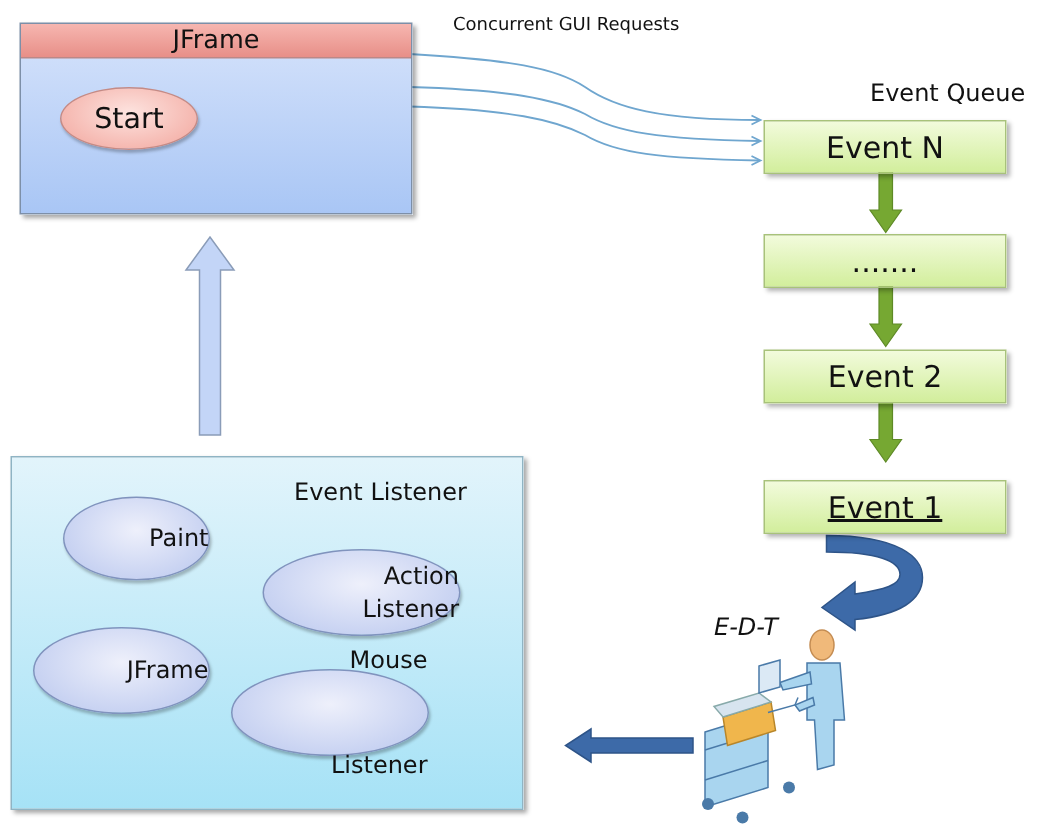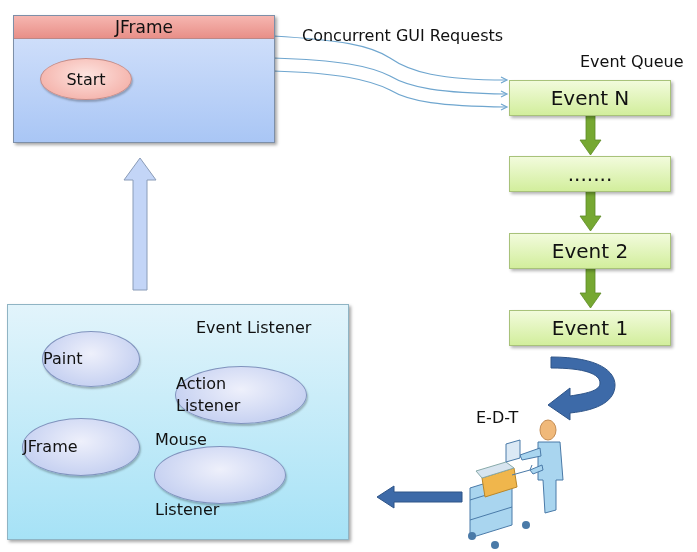--- a/index.html
+++ b/index.html
@@ -13,38 +13,38 @@
               border: 1px solid #7d8fa8; box-shadow: 2px 2px 3px rgba(0,0,0,0.35);
               background: linear-gradient(#d6e3fb, #a9c6f5); }
     #jframe-title { left: 0; top: 0; right: 0; height: 22px;
               background: linear-gradient(#f6b6b0, #e88f88);
               border-bottom: 1px solid #b88; text-align: center;
               font-size: 17px; line-height: 22px; }
     .pill-red { border-radius: 50%; border: 1px solid #c48b86;
               background: radial-gradient(ellipse at 50% 40%, #fde3df, #f2a59c);
               box-shadow: 1px 2px 2px rgba(0,0,0,0.25);
               display:flex; align-items:center; justify-content:center;
-              font-size: 16px; }
+              font-size: 19px; }
 
     
     .event-box { left: 509px; width: 160px; height: 34px;
               border: 1px solid #a8c27a;
               background: linear-gradient(#f2fbdc, #d2ee9c);
               box-shadow: 2px 2px 3px rgba(0,0,0,0.3);
               display:flex; align-items:center; justify-content:center;
               font-size: 20px; }
 
     
     #listeners { left: 7px; top: 304px; width: 340px; height: 234px;
               border: 1px solid #8fb4c4; box-shadow: 2px 2px 3px rgba(0,0,0,0.35);
               background: linear-gradient(#e2f4fb, #a6e2f6); }
     .pill-blue { border-radius: 50%; border: 1px solid #8093bd;
               background: radial-gradient(ellipse at 50% 40%, #eef0fb, #b8c6ee);
               box-shadow: 1px 2px 2px rgba(0,0,0,0.25);
-              display:flex; flex-direction:column; align-items:flex-start; justify-content:center;
+              display:flex; flex-direction:column; align-items:flex-end; justify-content:center;
               font-size: 16px; line-height: 22px; text-align:center; }
     svg { position: absolute; left: 0; top: 0; }
   </style>
 </head>
 <body>
 
 <svg width="697" height="552">
 
   <g fill="none" stroke="#6fa6cf" stroke-width="1.2">
     <path d="M273,36 C340,40 370,45 390,58 C410,72 440,80 506,80"></path>
@@ -88,30 +88,30 @@
 
     <path d="M506,444 L520,440 L520,458 L506,462 Z" fill="#dbe9f5" stroke="#4a7aa8"></path>
   </g>
 </svg>
 
 <div id="jframe" class="abs">
   <div id="jframe-title" class="abs">JFrame</div>
   <div class="abs pill-red" style="left:26px;top:42px;width:90px;height:40px;">Start</div>
 </div>
 
-<div class="abs label" style="left:302px;top:26px;font-size:16px;">Concurrent GUI Requests</div>
+<div class="abs label" style="left:302px;top:9px;font-size:12px;">Concurrent GUI Requests</div>
 
 <div class="abs label" style="left:580px;top:52px;">Event Queue</div>
 
 <div class="abs event-box" style="top:80px;">Event N</div>
 <div class="abs event-box" style="top:156px;">.......</div>
 <div class="abs event-box" style="top:233px;">Event 2</div>
-<div class="abs event-box" style="top:310px;">Event 1</div>
+<div class="abs event-box" style="top:320px;text-decoration:underline;">Event 1</div>
 
-<div class="abs label" style="left:476px;top:408px;">E-D-T</div>
+<div class="abs label" style="left:476px;top:408px;font-style:italic;">E-D-T</div>
 
 <div id="listeners" class="abs">
   <div class="abs label" style="left:188px;top:13px;">Event Listener</div>
 
   <div class="abs pill-blue" style="left:34px;top:26px;width:96px;height:54px;">
     <span>Paint</span>
   </div>
   <div class="abs pill-blue" style="left:167px;top:61px;width:130px;height:56px;">
     <span>Action</span>
     <span>Listener</span>

